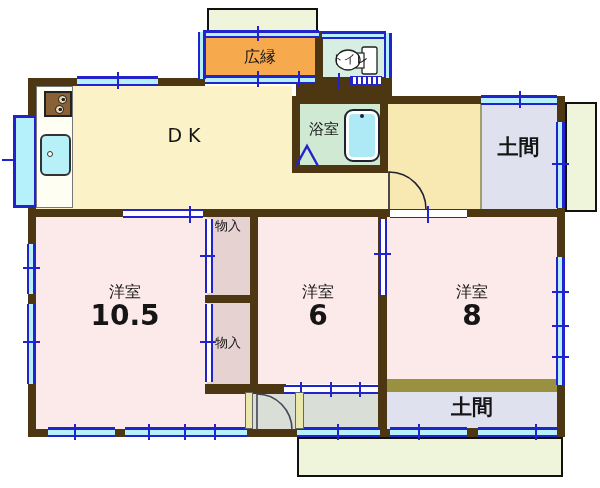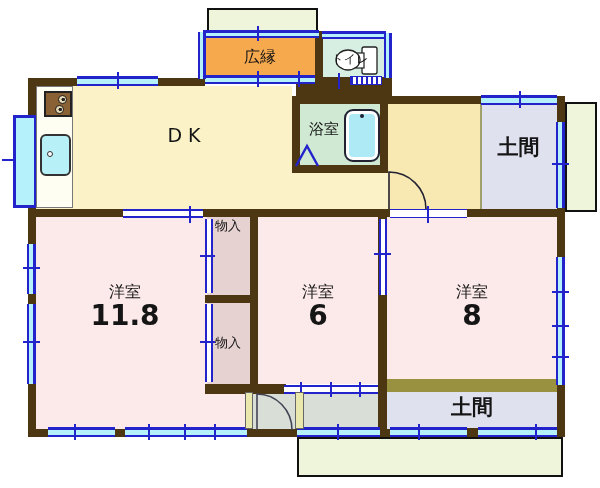--- a/index.html
+++ b/index.html
@@ -158,21 +158,21 @@
 
   <div class="label" style="left:133px;top:118px;width:108px;height:36px;display:flex;align-items:center;justify-content:center;gap:9px;">
     <span style="font-size:19px;letter-spacing:6px;">DK</span>
   </div>
   <div class="label" style="left:205px;top:49px;width:110px;font-size:16px;text-align:center;">広縁</div>
   <div class="label" style="left:320px;top:53px;width:60px;font-size:12px;">トイレ</div>
   <div class="label" style="left:298px;top:122px;width:52px;font-size:15px;">浴室</div>
   <div class="label num" style="left:480px;top:136px;width:77px;font-size:21px;">土間</div>
   <div class="label" style="left:40px;top:284px;width:170px;">
     <div style="font-size:16px;">洋室</div>
-    <div class="num" style="font-size:28px;">11.8</div>
+    <div class="num" style="font-size:28px;">10.5</div>
   </div>
   <div class="label" style="left:204px;top:219px;width:48px;font-size:13px;">物入</div>
   <div class="label" style="left:204px;top:336px;width:48px;font-size:13px;">物入</div>
   <div class="label" style="left:258px;top:284px;width:120px;">
     <div style="font-size:16px;">洋室</div>
     <div class="num" style="font-size:28px;">6</div>
   </div>
   <div class="label" style="left:387px;top:284px;width:170px;">
     <div style="font-size:16px;">洋室</div>
     <div class="num" style="font-size:28px;">8</div>

